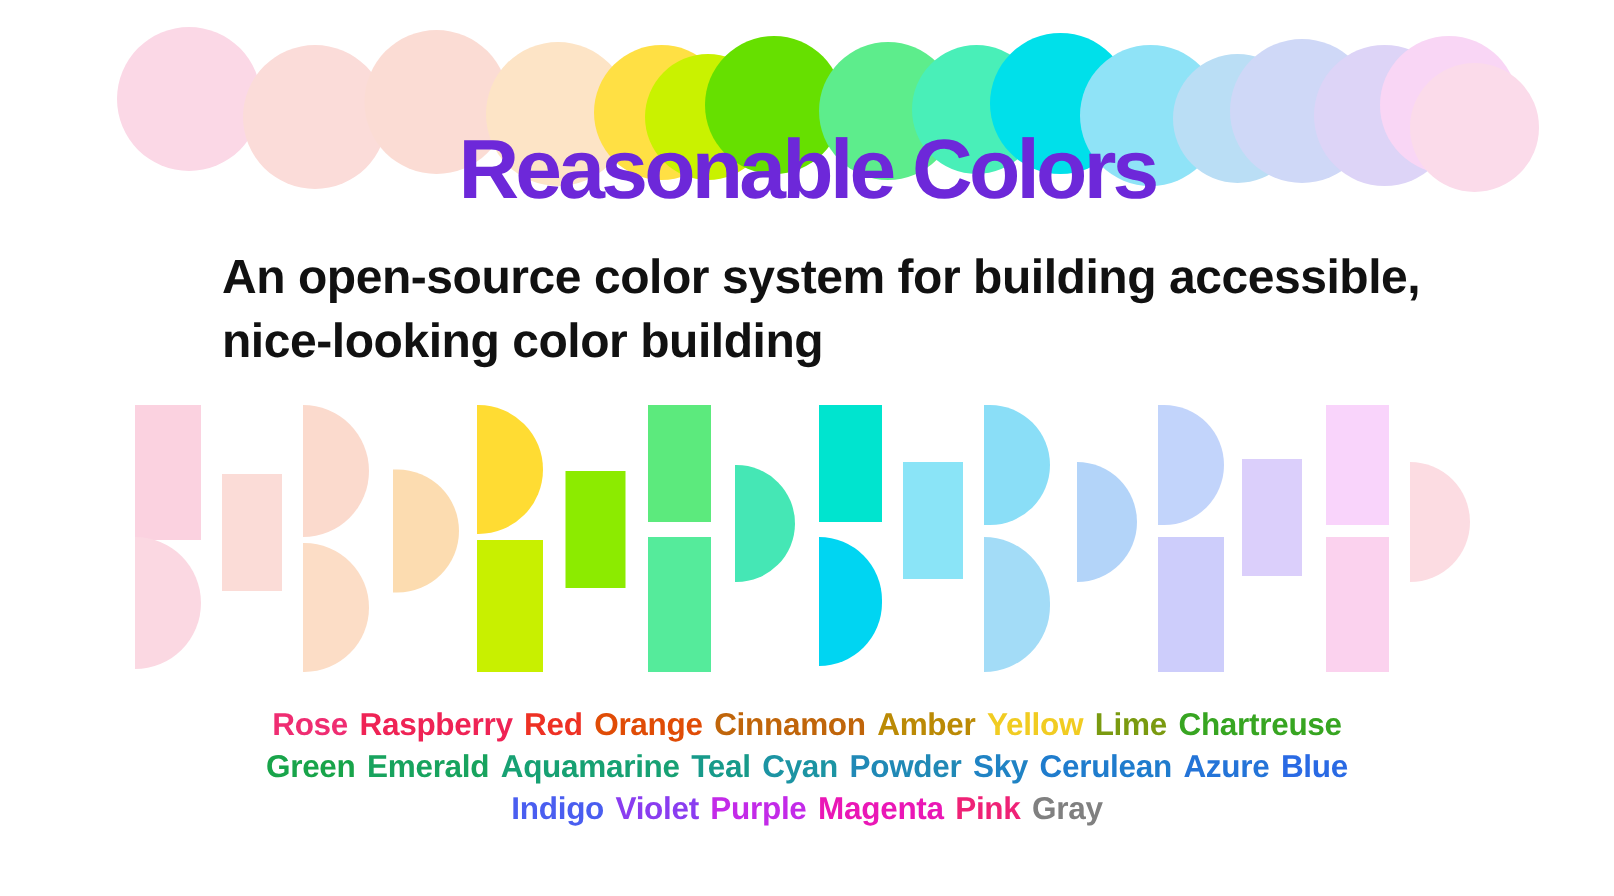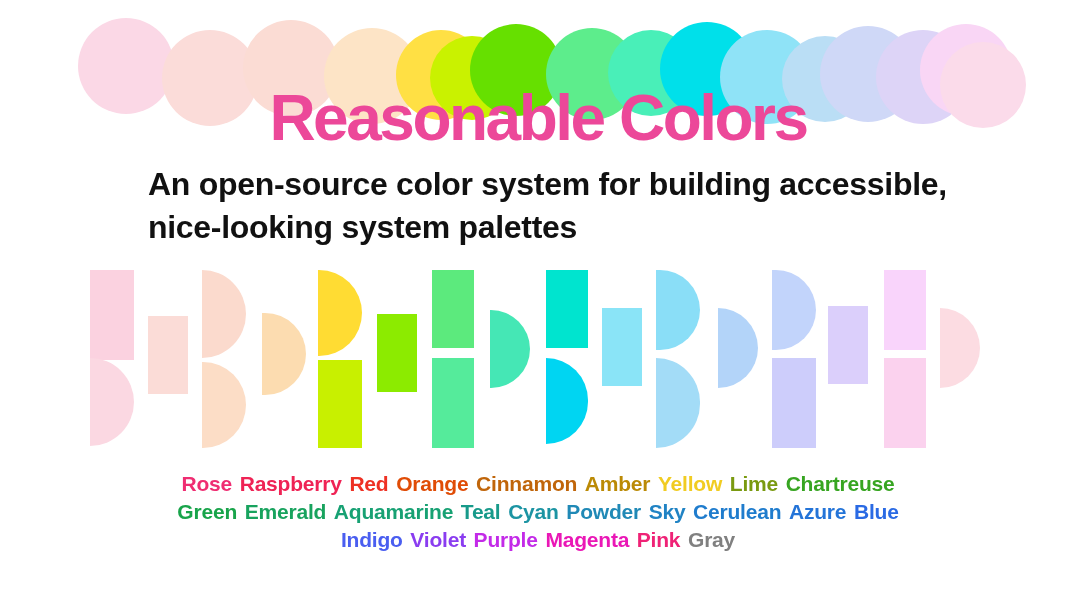--- a/index.html
+++ b/index.html
@@ -45,24 +45,24 @@
   }
   #hero-title {
     position: absolute;
     left: 0;
     top: 0;
     width: 1076px;
     height: 150px;
     display: flex;
     align-items: center;
     justify-content: center;
-    font-size: 64px;
+    font-size: 56px;
     font-weight: 700;
     letter-spacing: -2.5px;
-    color: #ec4899;
+    color: #6d28d9;
     white-space: nowrap;
     line-height: 1;
   }
 
   
   #subtitle {
     position: absolute;
     left: 148px;
     top: 163px;
     width: 820px;
@@ -129,21 +129,21 @@
         <div class="hero-circle" style="left: 820px; top: 26px; width: 96px; height: 96px; background: rgb(207, 216, 247);"></div>
         <div class="hero-circle" style="left: 876px; top: 30px; width: 94px; height: 94px; background: rgb(221, 212, 247);"></div>
         <div class="hero-circle" style="left: 920px; top: 24px; width: 92px; height: 92px; background: rgb(249, 214, 245);"></div>
         <div class="hero-circle" style="left: 940px; top: 42px; width: 86px; height: 86px; background: rgb(251, 219, 234);"></div>
       </div>
     <h1 id="hero-title">Reasonable Colors</h1>
   </div>
 
   <div id="subtitle">
     <div>An open-source color system for building accessible,</div>
-    <div>nice-looking system palettes</div>
+    <div>nice-looking color building</div>
   </div>
 
   <div id="swatch-band">
       <div class="swatch rect" style="left: 90px; top: 12px; width: 44px; height: 90px; background: rgb(251, 210, 224);"></div>
       <div class="swatch semi" style="left: 90px; top: 100px; width: 44px; height: 88px; background: rgb(251, 216, 226); border-radius: 0px 88px 88px 0px;"></div>
       <div class="swatch rect" style="left: 148px; top: 58px; width: 40px; height: 78px; background: rgb(251, 220, 215);"></div>
       <div class="swatch semi" style="left: 202px; top: 12px; width: 44px; height: 88px; background: rgb(251, 218, 205); border-radius: 0px 88px 88px 0px;"></div>
       <div class="swatch semi" style="left: 202px; top: 104px; width: 44px; height: 86px; background: rgb(252, 221, 198); border-radius: 0px 86px 86px 0px;"></div>
       <div class="swatch semi" style="left: 262px; top: 55px; width: 44px; height: 82px; background: rgb(252, 220, 176); border-radius: 0px 82px 82px 0px;"></div>
       <div class="swatch semi" style="left: 318px; top: 12px; width: 44px; height: 86px; background: rgb(255, 220, 51); border-radius: 0px 86px 86px 0px;"></div>

